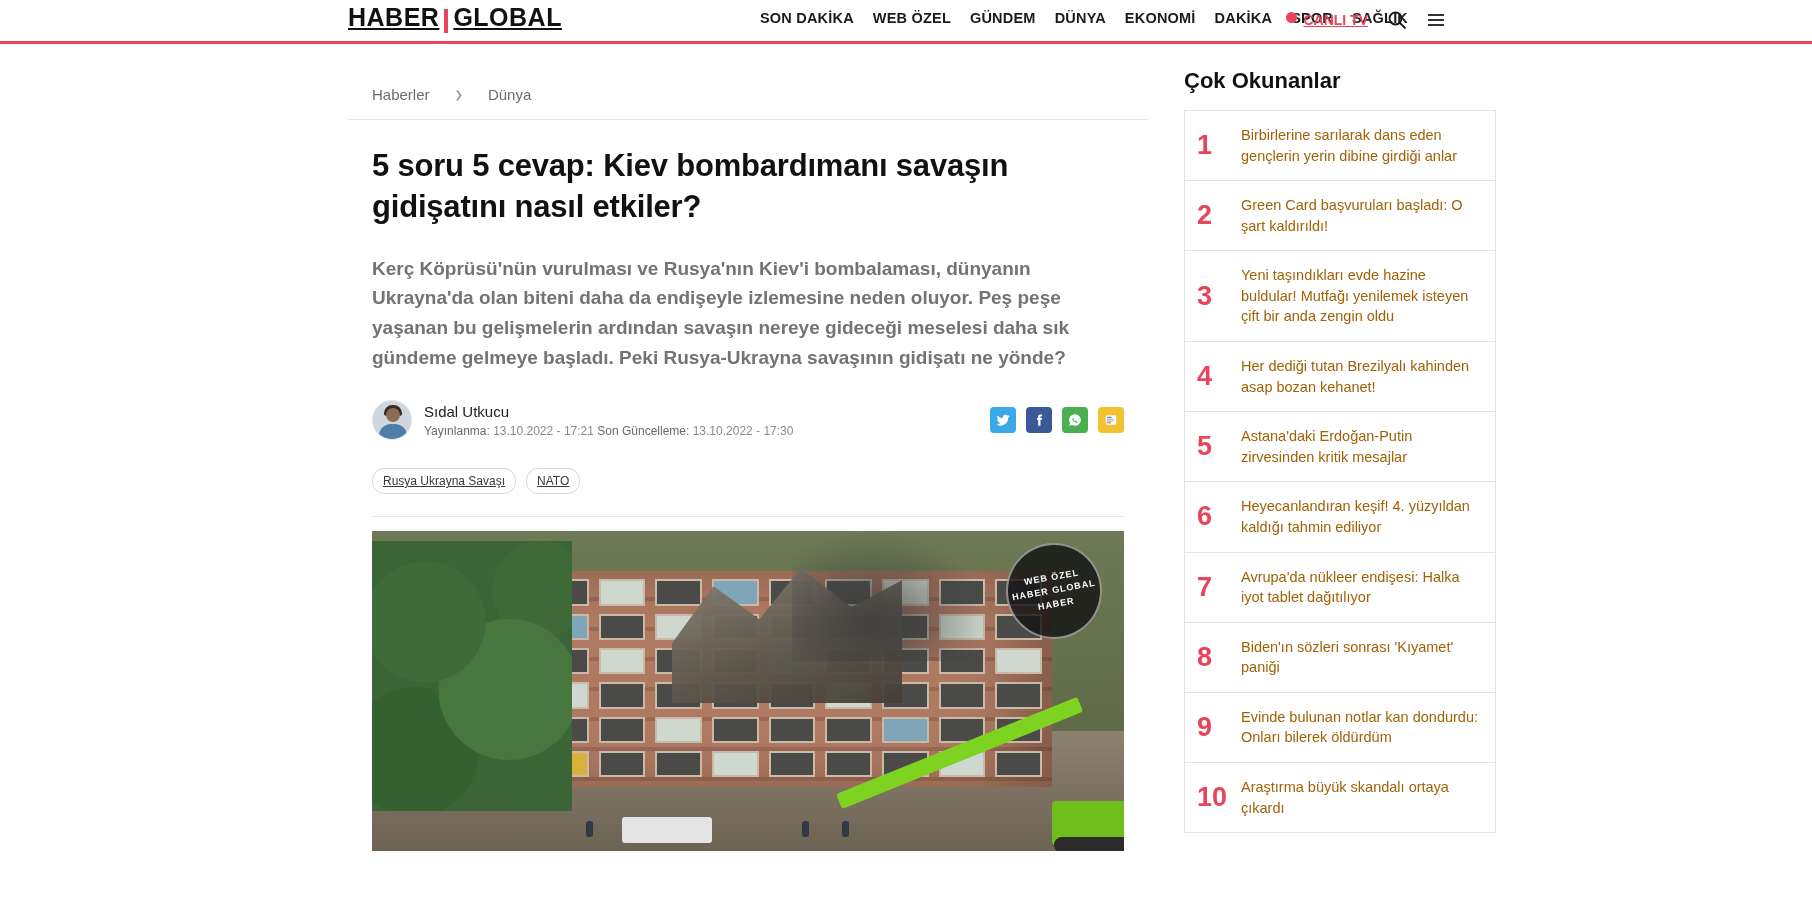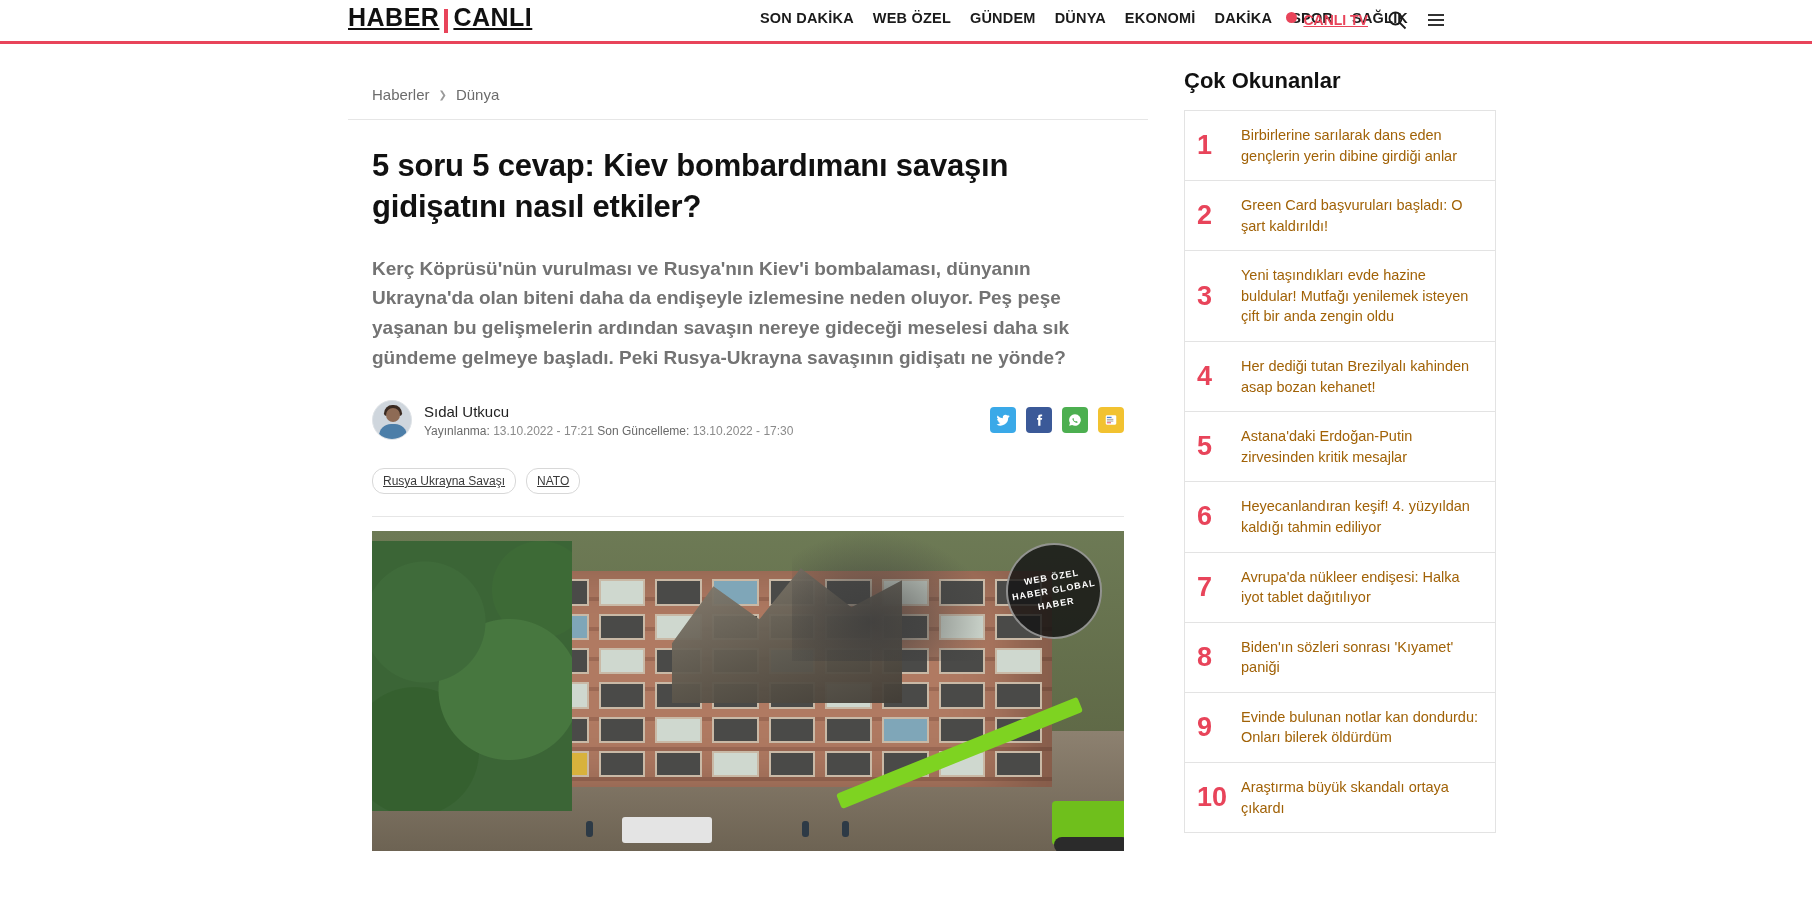--- a/index.html
+++ b/index.html
@@ -83,21 +83,21 @@
     padding-top: 18px;
   }
   .col-left { width: 348px; flex: none; }
   .col-main { width: 800px; flex: none; }
   .col-right { width: 348px; flex: none; padding-left: 36px; }
 
   
   .breadcrumb {
     display: flex;
     align-items: center;
-    gap: 9px;
+    gap: 25px;
     font-size: 15px;
     color: #6c6c6c;
     padding: 24px 24px 16px 24px;
     border-bottom: 1px solid #e6e6e6;
     margin: 0 0 0 0;
   }
   .breadcrumb a { color: #6c6c6c; text-decoration: none; }
   .breadcrumb .sep { font-size: 10px; color: #9a9a9a; }
 
   
@@ -323,21 +323,21 @@
     color: #a16207;
   }
 </style>
 </head>
 <body>
 
 <div class="site-header">
   <a class="logo" href="#">
     <span>HABER</span>
     <span class="bar"></span>
-    <span>CANLI</span>
+    <span>GLOBAL</span>
   </a>
 
   <nav class="nav">
     <a href="#">SON DAKİKA</a>
     <a href="#">WEB ÖZEL</a>
     <a href="#">GÜNDEM</a>
     <a href="#">DÜNYA</a>
     <a href="#">EKONOMİ</a>
     <a href="#">DAKİKA</a>
     <a href="#">SPOR</a>

